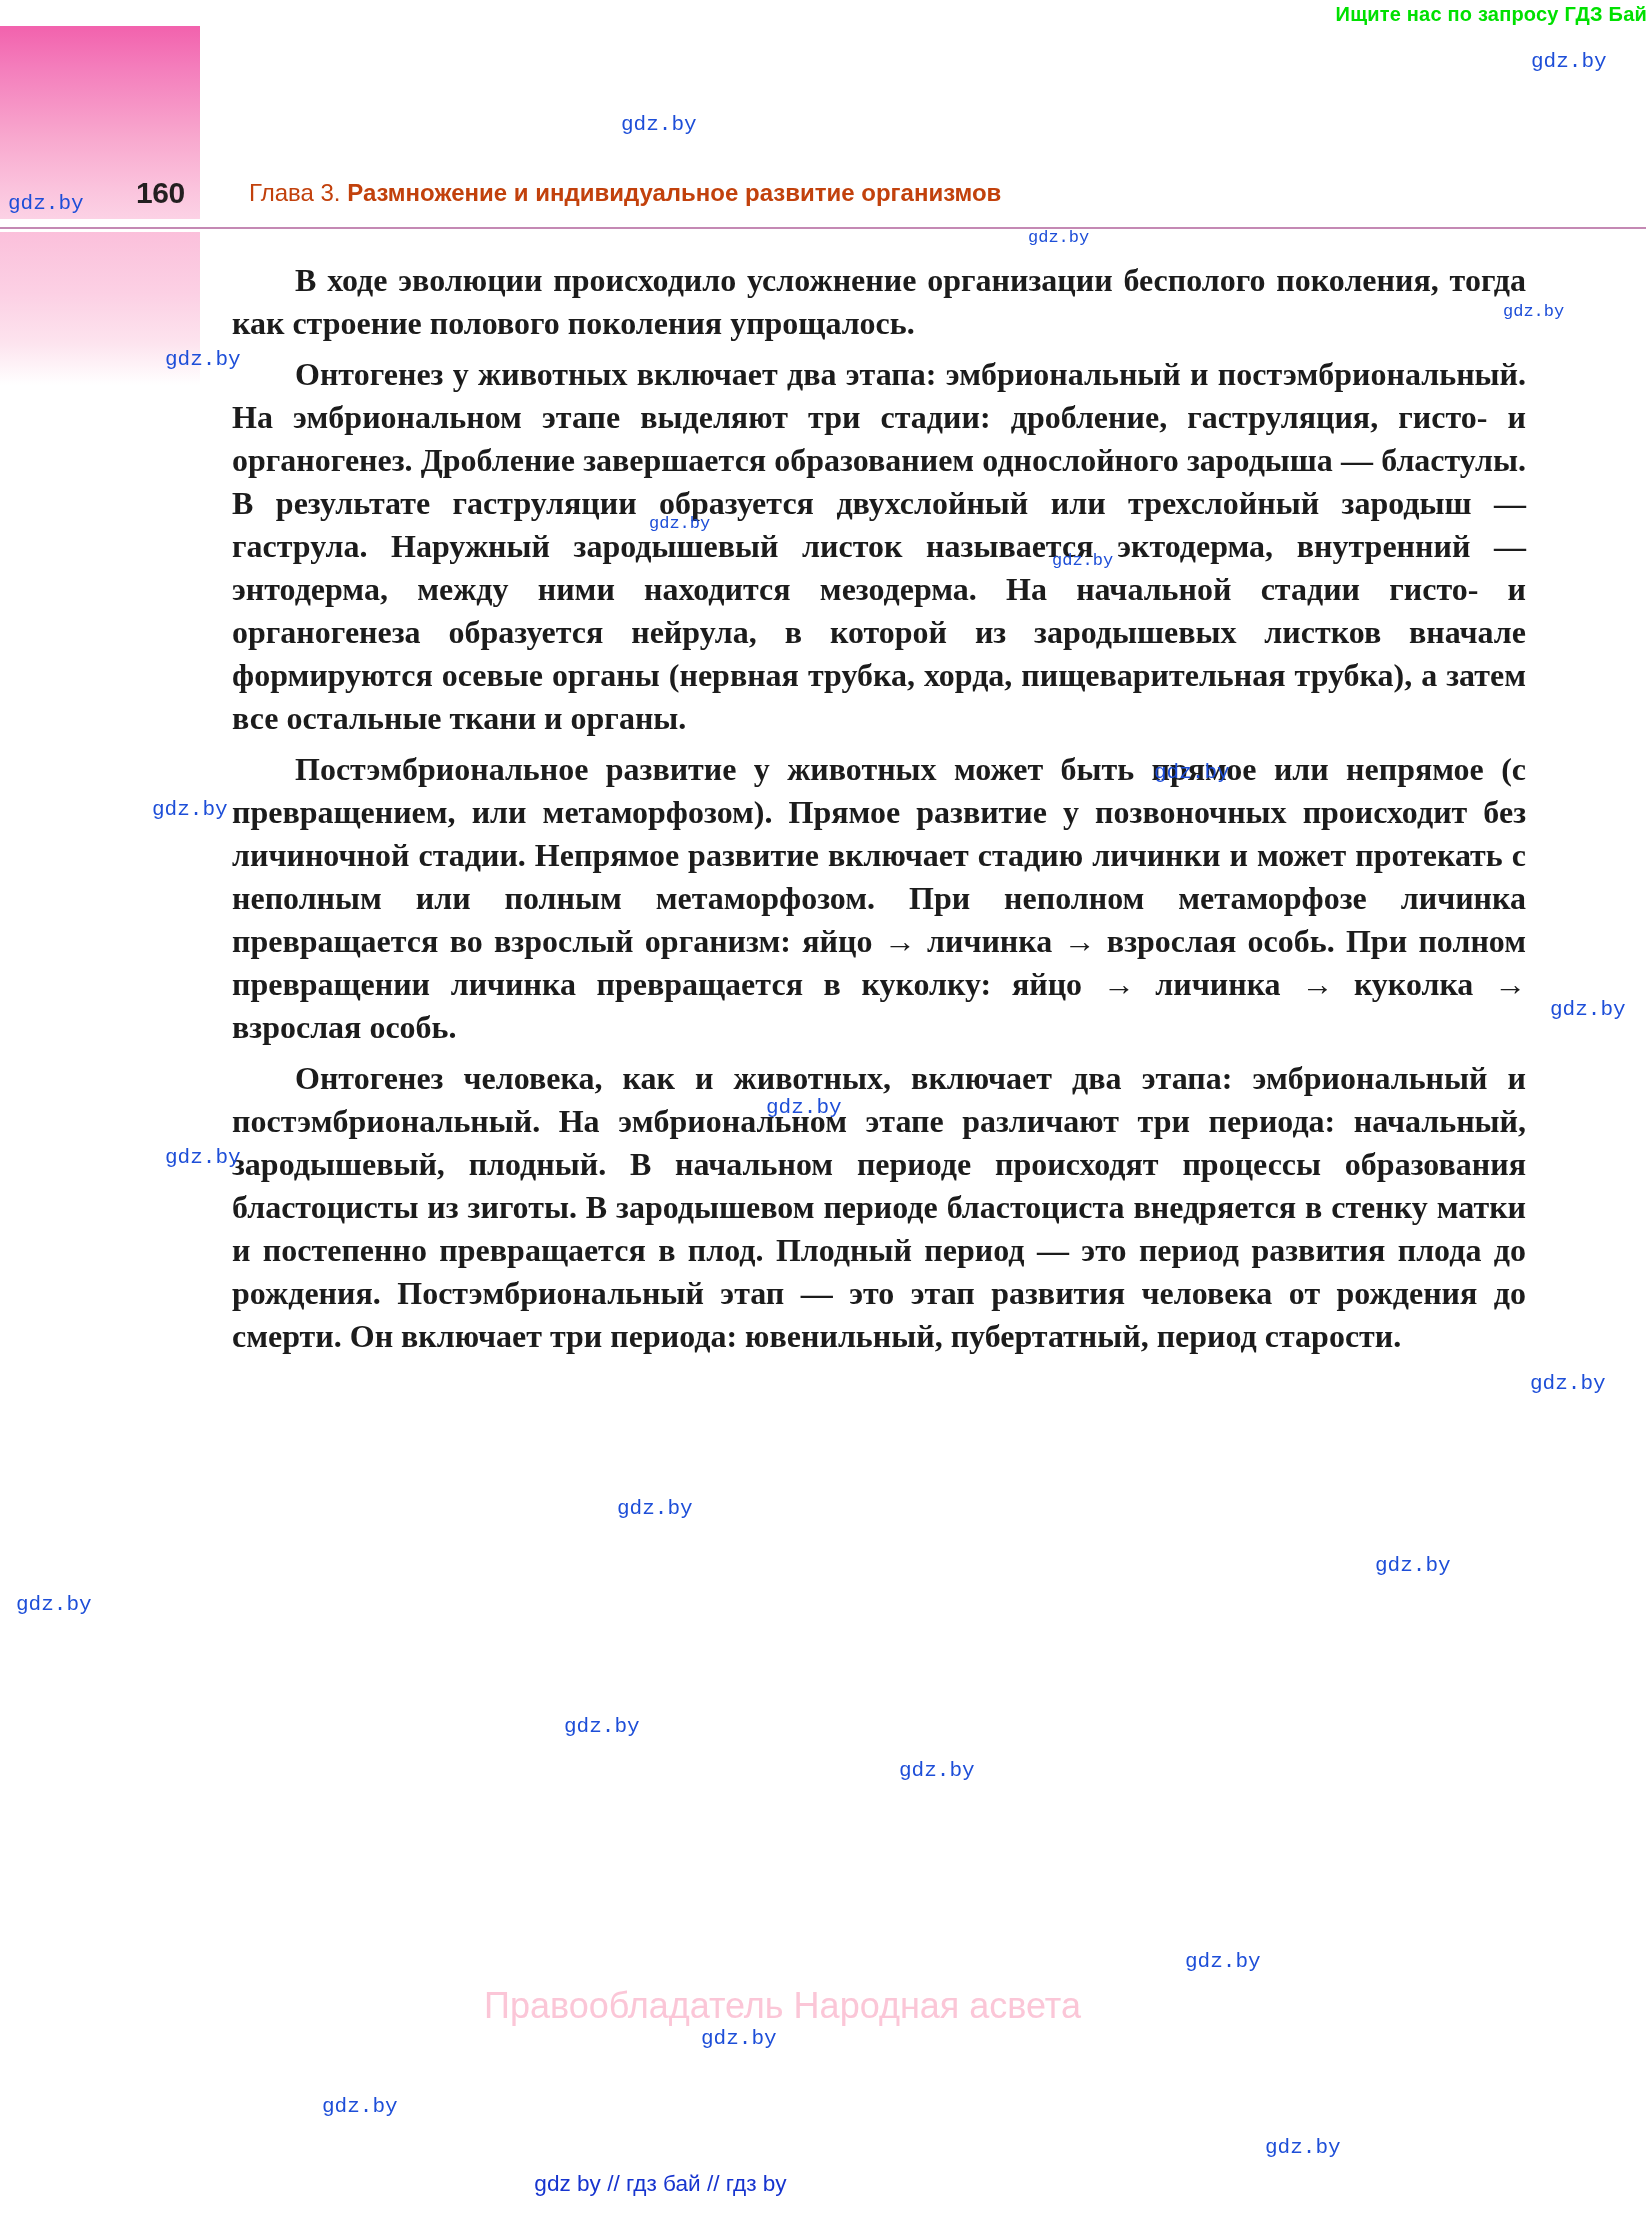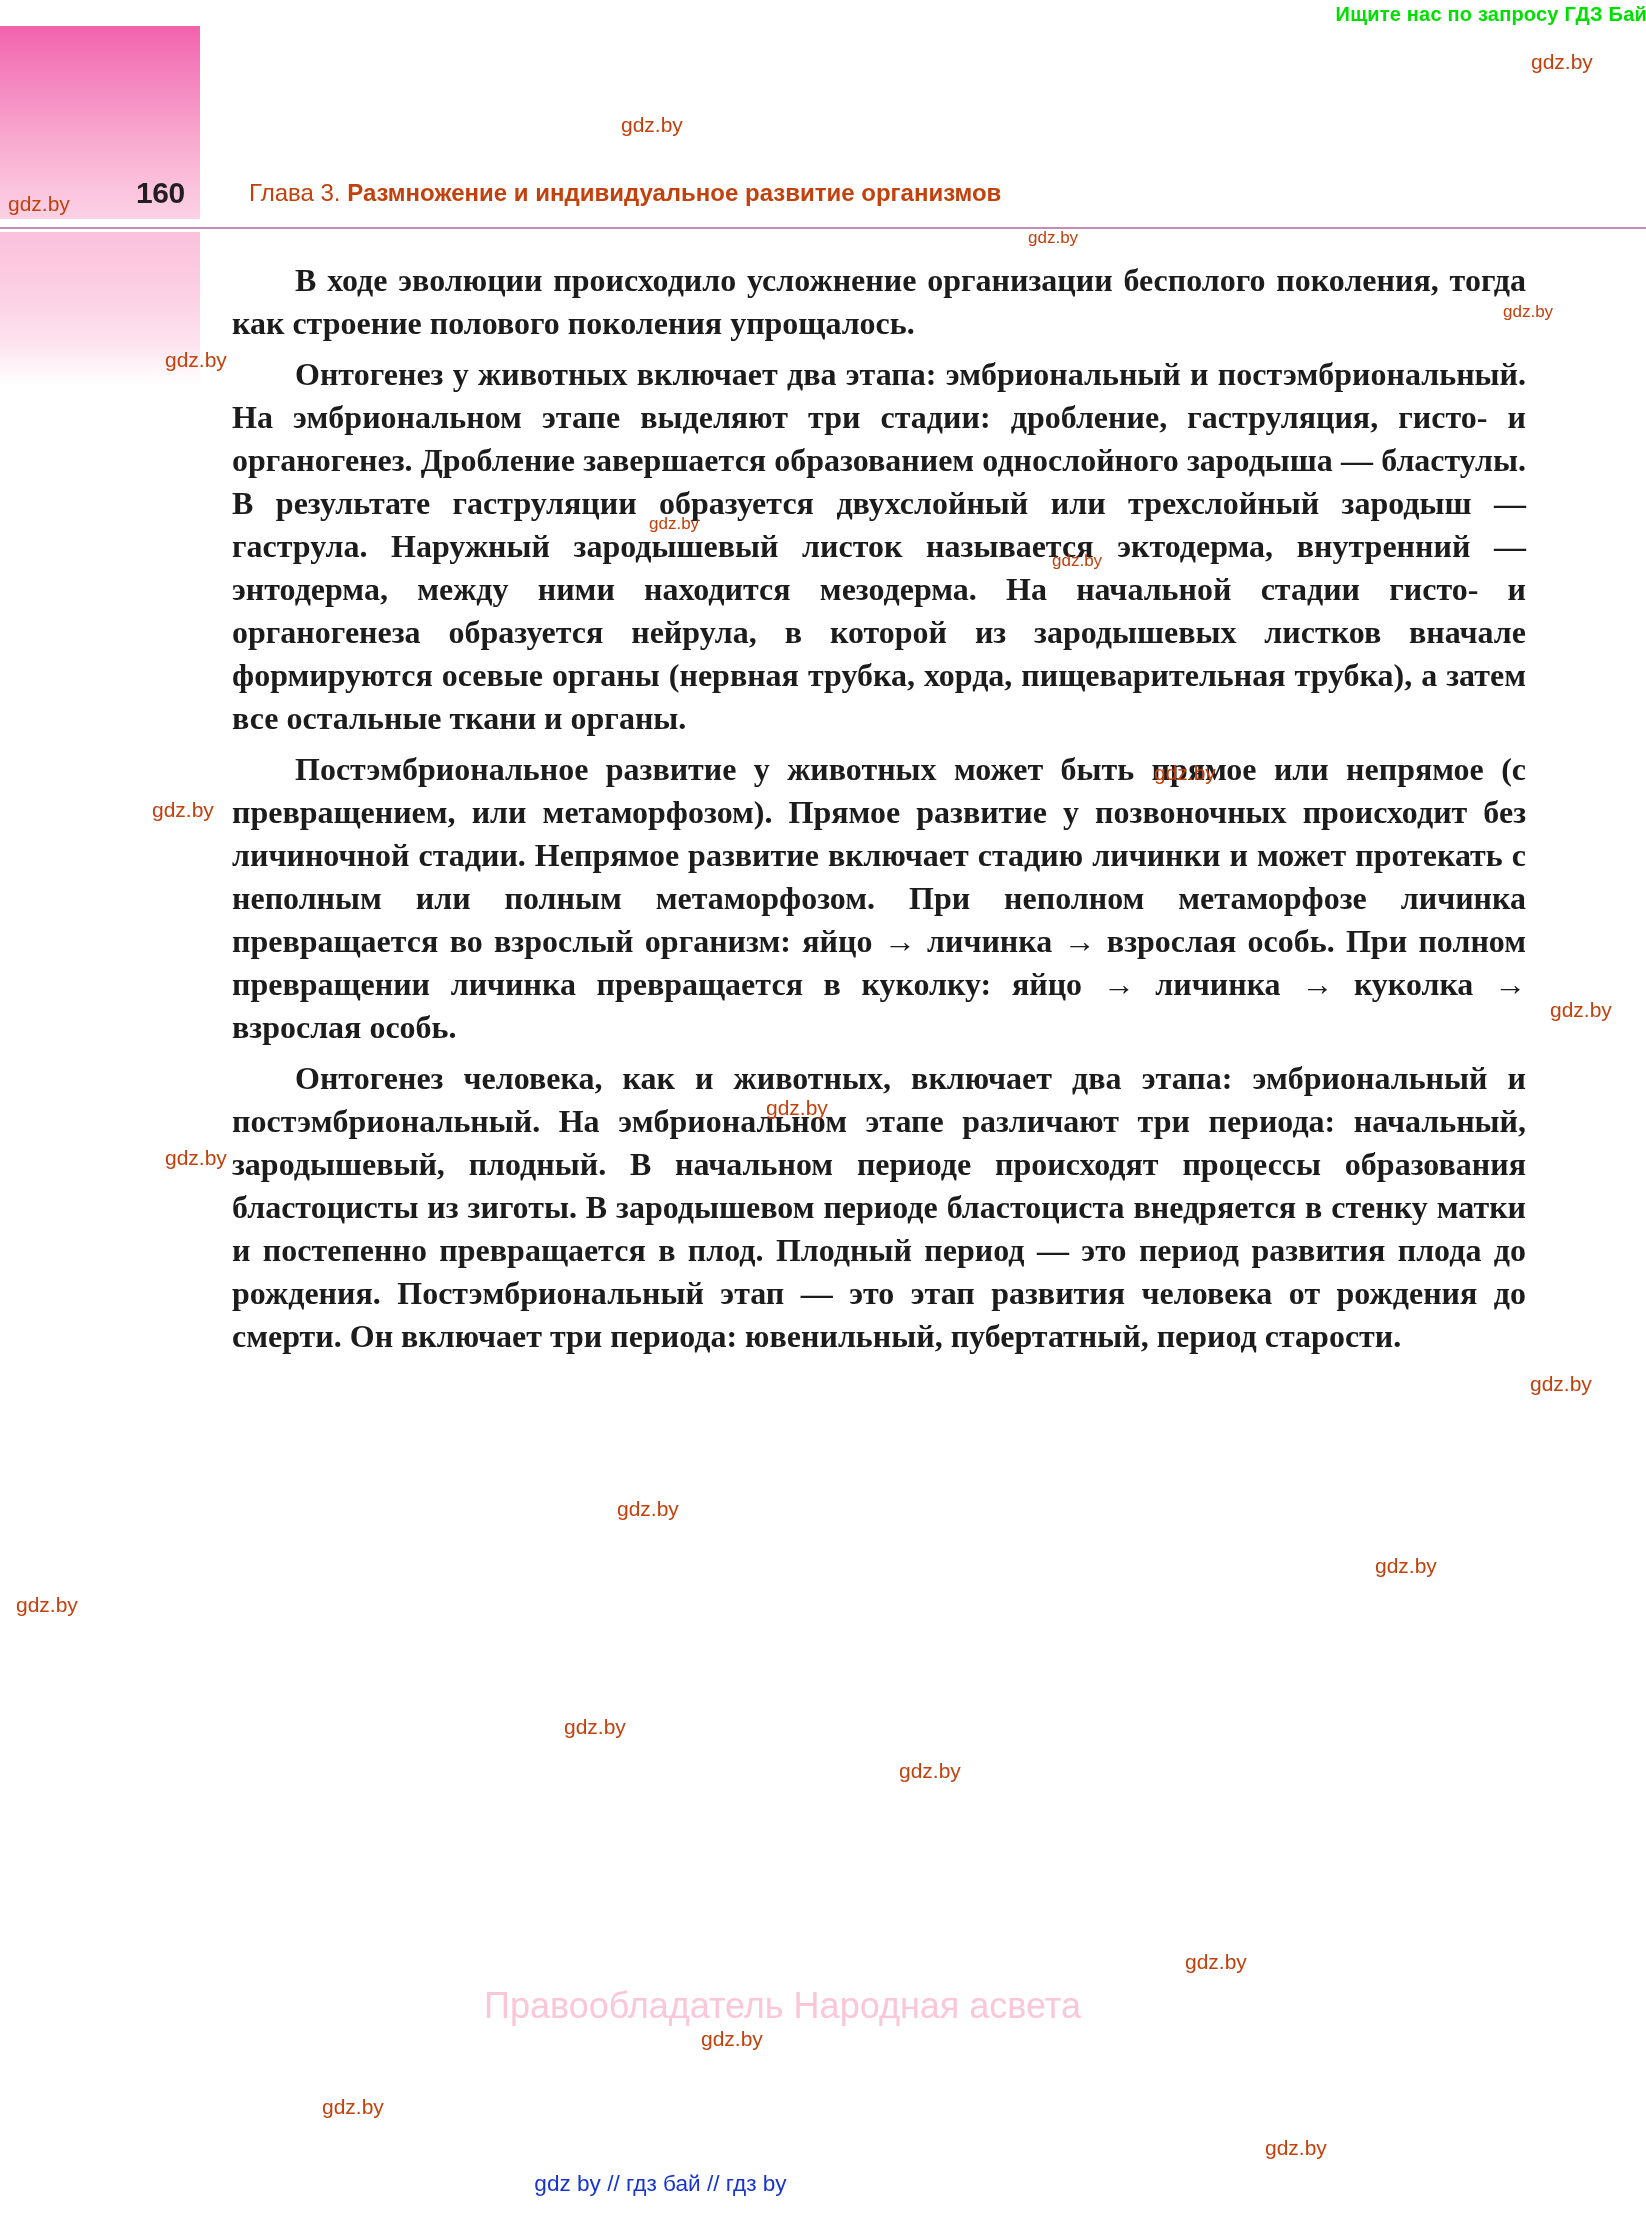--- a/index.html
+++ b/index.html
@@ -107,22 +107,22 @@
   .para {
     margin: 8px;
     text-indent: 63px;
     text-align: justify;
     font-weight: bold;
   }
 
   
   .wm {
     position: absolute;
-    font-family: Liberation Sans, sans-serif;
-    color: #c2410c;
+    font-family: Liberation Mono, monospace;
+    color: #1d4ed8;
     white-space: nowrap;
     pointer-events: none;
   }
   .wm-sm { font-size: 17px; }
   .wm-md { font-size: 21px; }
 
   .copyright-wm {
     position: absolute;
     left: 484px;
     top: 1985px;

